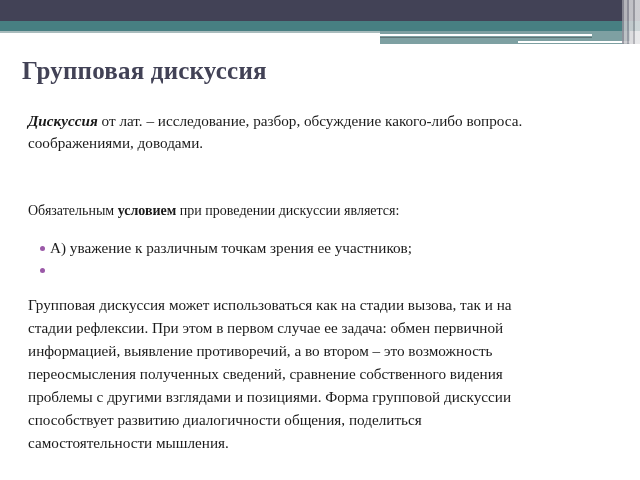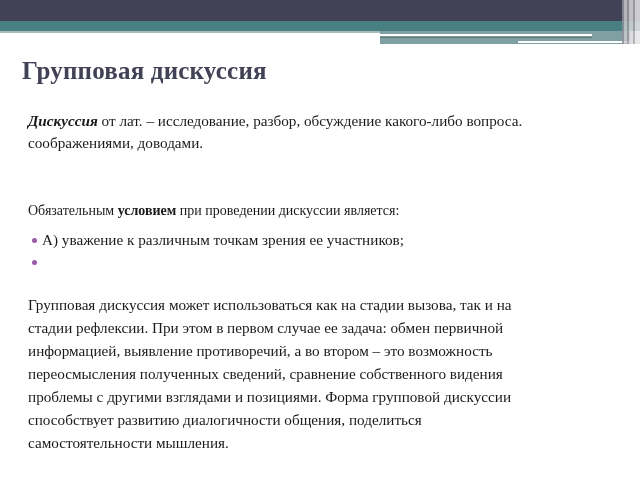--- a/index.html
+++ b/index.html
@@ -22,21 +22,21 @@
       letter-spacing: 0.2px;
     }
     .para1 {
       position: absolute; left: 28px; top: 110px; width: 600px; font-size: 15.2px; line-height: 22px;
     }
     .para1 .em { font-weight: bold; font-style: italic; }
     .cond {
       position: absolute; left: 28px; top: 200px; font-size: 14px; line-height: 22px;
     }
     .cond .strong { font-weight: bold; }
-    .bullets { position: absolute; left: 28px; top: 225px; margin: 4px; padding: 0; list-style: none; font-size: 15.2px; line-height: 22px; }
+    .bullets { position: absolute; left: 28px; top: 225px; margin: 12px; padding: 0; list-style: none; font-size: 15.2px; line-height: 22px; }
     .bullets li { position: relative; padding-left: 10px; }
     .bullets .dot {
       position: absolute; left: 0; top: 9px; width: 5px; height: 5px; border-radius: 50%; background: #9b59a8;
     }
     .para3 {
       position: absolute; left: 28px; top: 293px; width: 588px; font-size: 15.2px; line-height: 23px; 
     }
   </style>
 </head>
 <body>

